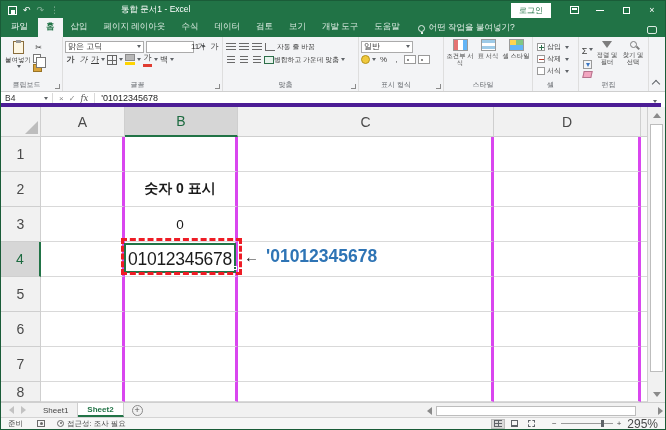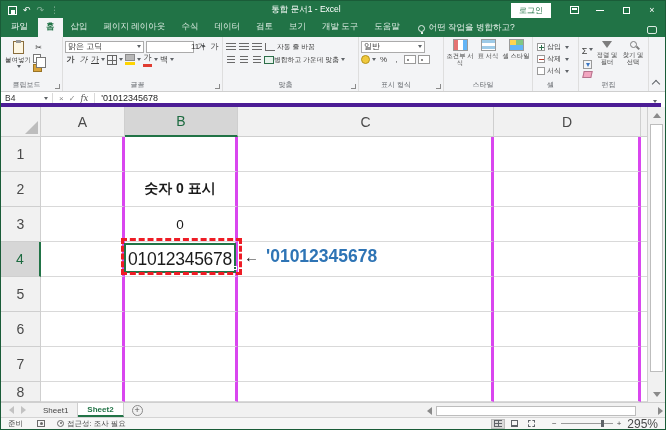--- a/index.html
+++ b/index.html
@@ -6,21 +6,21 @@
   body { width:666px; height:430px; font-family:"Liberation Sans", sans-serif; overflow:hidden; background:#fff; }
   .app { position:relative; width:666px; height:430px; border:1px solid #1a5c38; background:#fff; overflow:hidden; }
 
   
   .titlebar { position:absolute; top:0; left:0; right:0; height:18px; background:#217346; display:flex; align-items:center; color:#fff; }
   .qat { display:flex; align-items:center; gap:6px; padding-left:7px; width:120px; }
   .save-ic { width:9px; height:9px; border:1px solid #fff; position:relative; }
   .save-ic::after { content:""; position:absolute; left:2px; top:3px; width:4px; height:4px; background:#fff; }
   .qat-glyph { font-size:9px; line-height:9px; color:#fff; }
   .dim { opacity:.45; }
-  .title-text { flex:1; text-align:center; font-size:8.5px; color:#fff; white-space:nowrap; }
+  .title-text { flex:1; text-align:left; font-size:8.5px; color:#fff; white-space:nowrap; }
   .tb-right { display:flex; align-items:center; gap:0;margin-left:20px; }
   .login-btn { background:#fff; color:#217346; font-size:8px; padding:2px 8px; margin-right:10px; }
   .winbtn { width:26px; height:18px; display:flex; align-items:center; justify-content:center; font-size:9px; color:#fff; }
   .ribopt-ic { width:9px; height:8px; border:1px solid #fff; position:relative; }
   .ribopt-ic::after { content:""; position:absolute; left:1px; top:1px; width:5px; height:2px; background:#fff; }
   .min-ic { width:8px; height:1px; background:#fff; }
   .max-ic { width:7px; height:7px; border:1px solid #fff; }
 
   
   .tabrow { position:absolute; top:18px; left:0; right:0; height:18px; background:#217346; display:flex; align-items:flex-end; }
@@ -68,21 +68,21 @@
   .stack { display:inline-flex; flex-direction:column; align-items:center; gap:1px; }
 
   .g-align { width:136px; }
   .lines-ic { width:10px; height:8px; background:repeating-linear-gradient(to bottom,#6a6a6a 0 1px,transparent 1px 3px); }
   .lines-ic.l2 { width:8px; }
   .wrap-ic { width:10px; height:8px; border-left:1px solid #6a6a6a; border-bottom:1px solid #6a6a6a; }
   .merge-ic { width:10px; height:8px; border:1px solid #2c6e49; background:#e7f2ec; }
   .atext { font-size:6.8px; color:#3b3b3b; white-space:nowrap; }
 
   .g-number { width:85px; }
-  .numfmt { width:64px; }
+  .numfmt { width:52px; }
   .coin-ic { width:9px; height:9px; border-radius:50%; background:#f0c93c; border:1px solid #b5921c; }
   .dec-ic { width:12px; height:9px; border:1px solid #9a9a9a; background:#fff; position:relative; }
   .dec-ic::after { content:""; position:absolute; left:2px; bottom:2px; width:2px; height:2px; background:#666; border-radius:50%; }
 
   .g-styles { width:89px; display:flex; padding-top:2px; }
   .style-btn { width:29px; display:flex; flex-direction:column; align-items:center; }
   .sic { width:15px; height:12px; border:1px solid #9a9a9a; margin-bottom:1px; }
   .sic.cond { background:linear-gradient(90deg,#e57373 33%,#fff 33% 66%,#64b5f6 66%); }
   .sic.tbl { background:repeating-linear-gradient(to bottom,#9ecbe8 0 3px,#fff 3px 6px); }
   .sic.cst { background:linear-gradient(90deg,#ffd54f 50%,#81c784 50%), linear-gradient(#e57373 50%,#64b5f6 50%); background-size:100% 50%,100% 100%; background-repeat:no-repeat; }
@@ -216,21 +216,21 @@
     <span class="rtab">삽입</span>
     <span class="rtab">페이지 레이아웃</span>
     <span class="rtab">수식</span>
     <span class="rtab">데이터</span>
     <span class="rtab">검토</span>
     <span class="rtab">보기</span>
     <span class="rtab">개발 도구</span>
     <span class="rtab">도움말</span>
     <span class="tellme">
       <span class="bulb"></span>
-      <span>어떤 작업을 병합하고?</span>
+      <span>어떤 작업을 붙여넣기?</span>
     </span>
     <span class="comment-ic"></span>
   </div>
 
   <div class="ribbon">
 
     <div class="group g-clip">
       <div class="paste-btn">
         <span class="clip-ic"></span>
         <span class="paste-lbl">붙여넣기</span>

